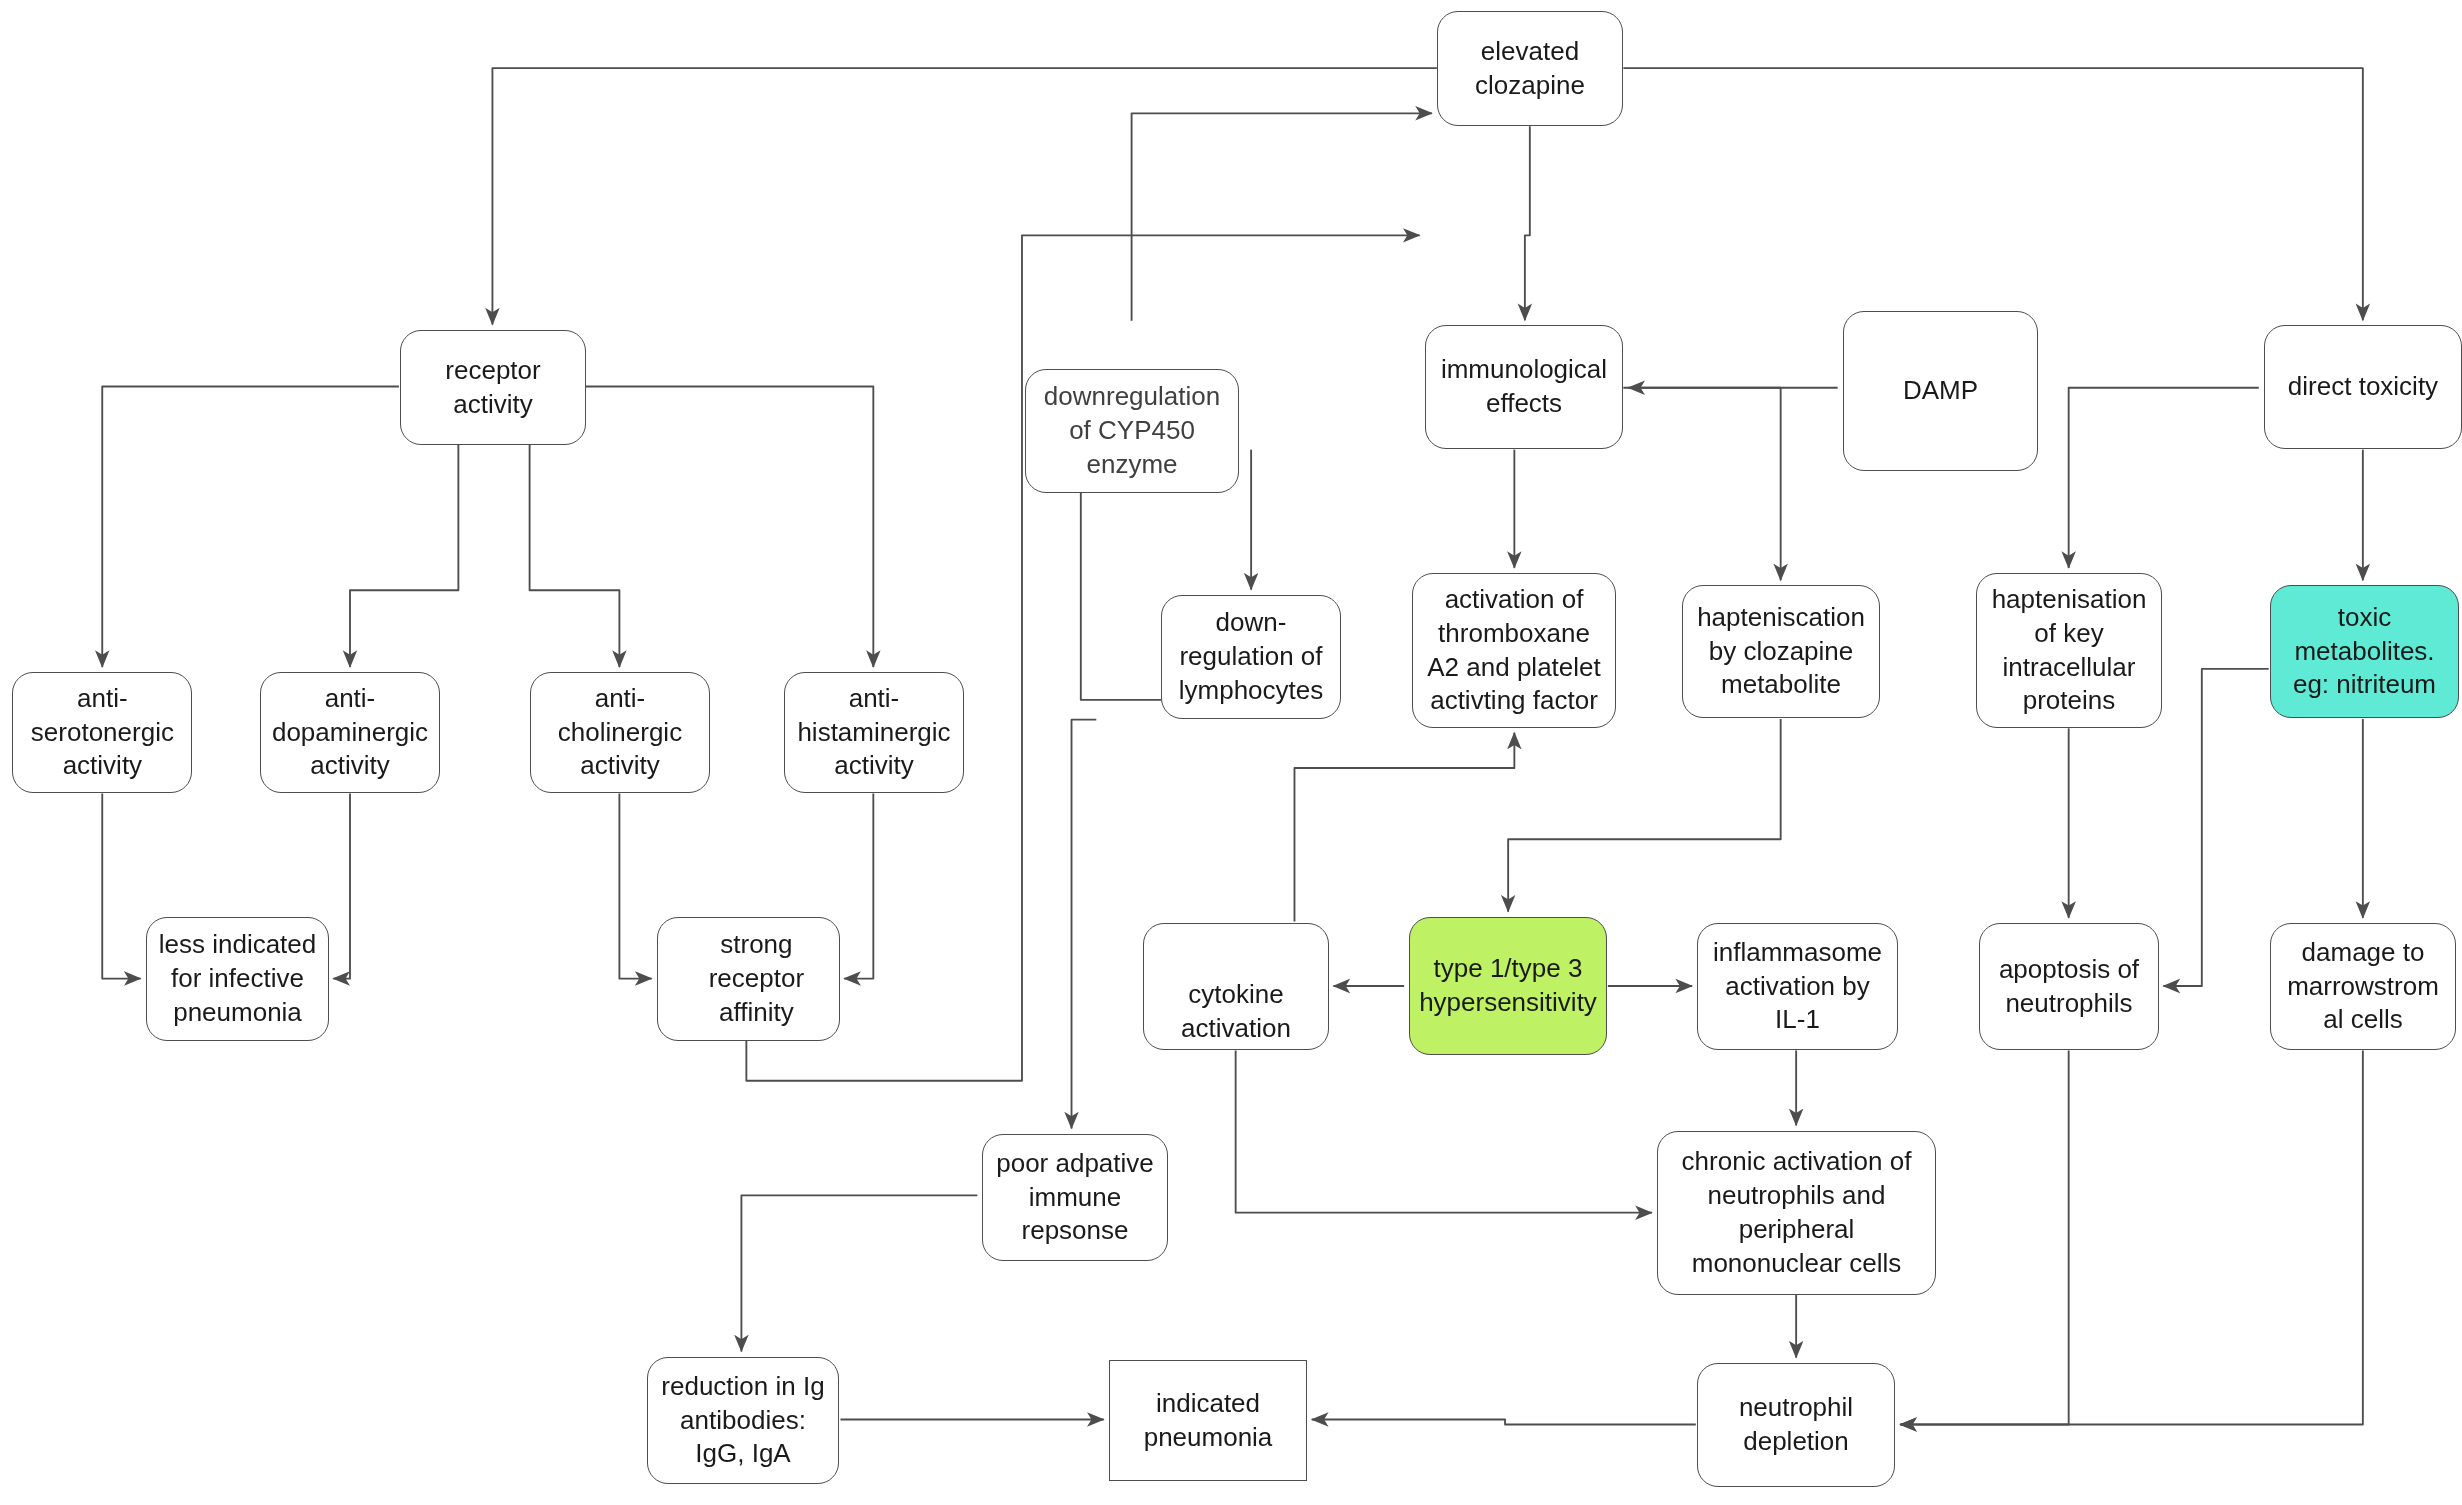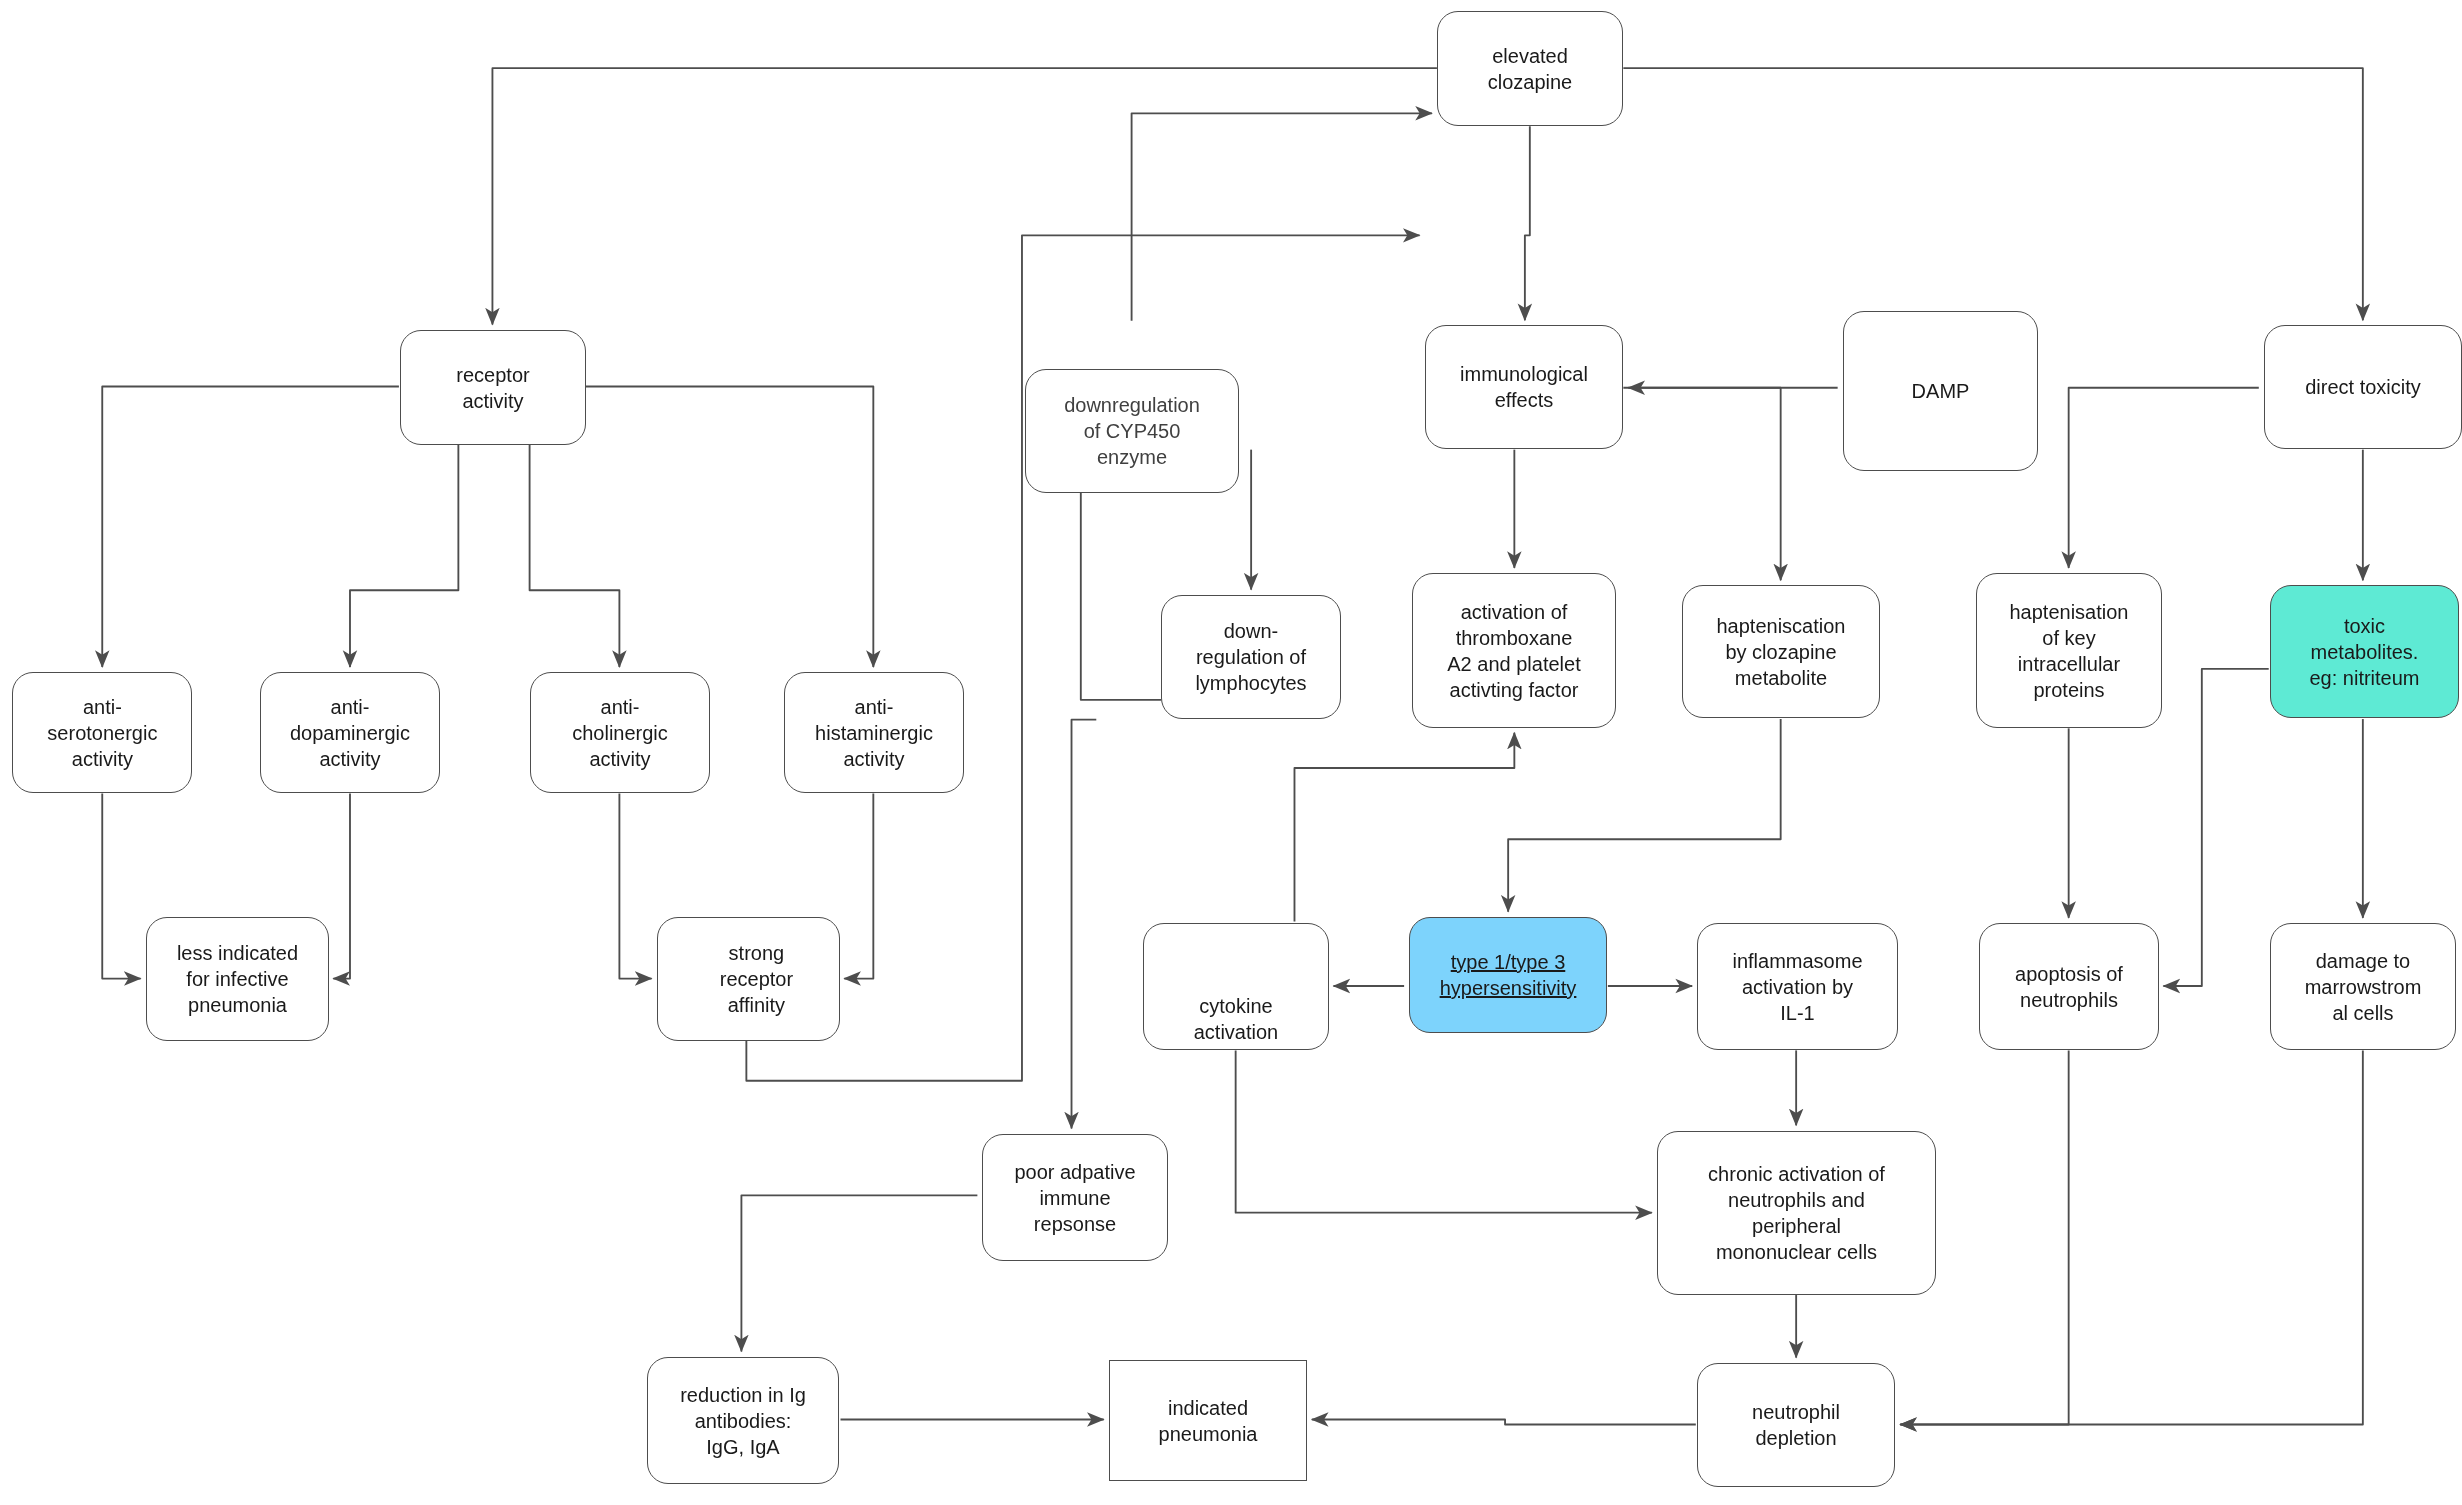--- a/index.html
+++ b/index.html
@@ -1,21 +1,21 @@
 <!DOCTYPE html>
 <html style="font-size:10px"><head>
 <meta charset="utf-8">
 <style>
   html,body{margin:0;padding:0;background:#ffffff;}
   body{font-family:"Liberation Sans",sans-serif;}
   #stage{position:relative;width:2462px;height:1505px;background:#fff;overflow:hidden;}
   #edges{position:absolute;left:0;top:0;width:2462px;height:1505px;}
   .node{position:absolute;box-sizing:border-box;border:1.9px solid #4d4d4d;background:#ffffff;
         border-radius:21px;display:flex;align-items:center;justify-content:center;text-align:center;
-        color:#1a1a1a;font-size:20px;line-height:1.30;padding:3.7px 6.2px;}
+        color:#1a1a1a;font-size:26px;line-height:1.30;padding:3.7px 6.2px;}
   .node.sharp{border-radius:0;}
   .node .lbl{display:block;width:100%;white-space:pre-line;}
 </style>
 </head>
 <body>
 
 <div id="stage">
   <svg id="edges" xmlns="http://www.w3.org/2000/svg" viewBox="0 0 3975 2430" width="2462" height="1505">
       <defs>
         <marker id="ah-right" markerWidth="11" markerHeight="11" refX="9" refY="4.5" orient="auto" markerUnits="strokeWidth">
@@ -145,21 +145,21 @@
     </div>
     <div class="node" style="left: 657px; top: 917px; width: 183px; height: 124px; border-color: rgb(77, 77, 77); background: rgb(255, 255, 255); color: rgb(26, 26, 26); padding-left: 22px;">
       <span class="lbl">strong
 receptor
 affinity</span>
     </div>
     <div class="node" style="left: 1143px; top: 923px; width: 186px; height: 127px; border-color: rgb(77, 77, 77); background: rgb(255, 255, 255); color: rgb(26, 26, 26); align-items: flex-end;">
       <span class="lbl">cytokine
 activation</span>
     </div>
-    <div class="node" style="left: 1409px; top: 917px; width: 198px; height: 116px; border-color: rgb(77, 77, 77); background: #7dd3fc; color: rgb(26, 26, 26); text-decoration: underline;">
+    <div class="node" style="left: 1409px; top: 917px; width: 198px; height: 138px; border-color: rgb(77, 77, 77); background: #bef264; color: rgb(26, 26, 26);">
       <span class="lbl">type 1/type 3
 hypersensitivity</span>
     </div>
     <div class="node" style="left: 1697px; top: 923px; width: 201px; height: 127px; border-color: rgb(77, 77, 77); background: rgb(255, 255, 255); color: rgb(26, 26, 26);">
       <span class="lbl">inflammasome
 activation by
 IL-1</span>
     </div>
     <div class="node" style="left: 1979px; top: 923px; width: 180px; height: 127px; border-color: rgb(77, 77, 77); background: rgb(255, 255, 255); color: rgb(26, 26, 26);">
       <span class="lbl">apoptosis of

